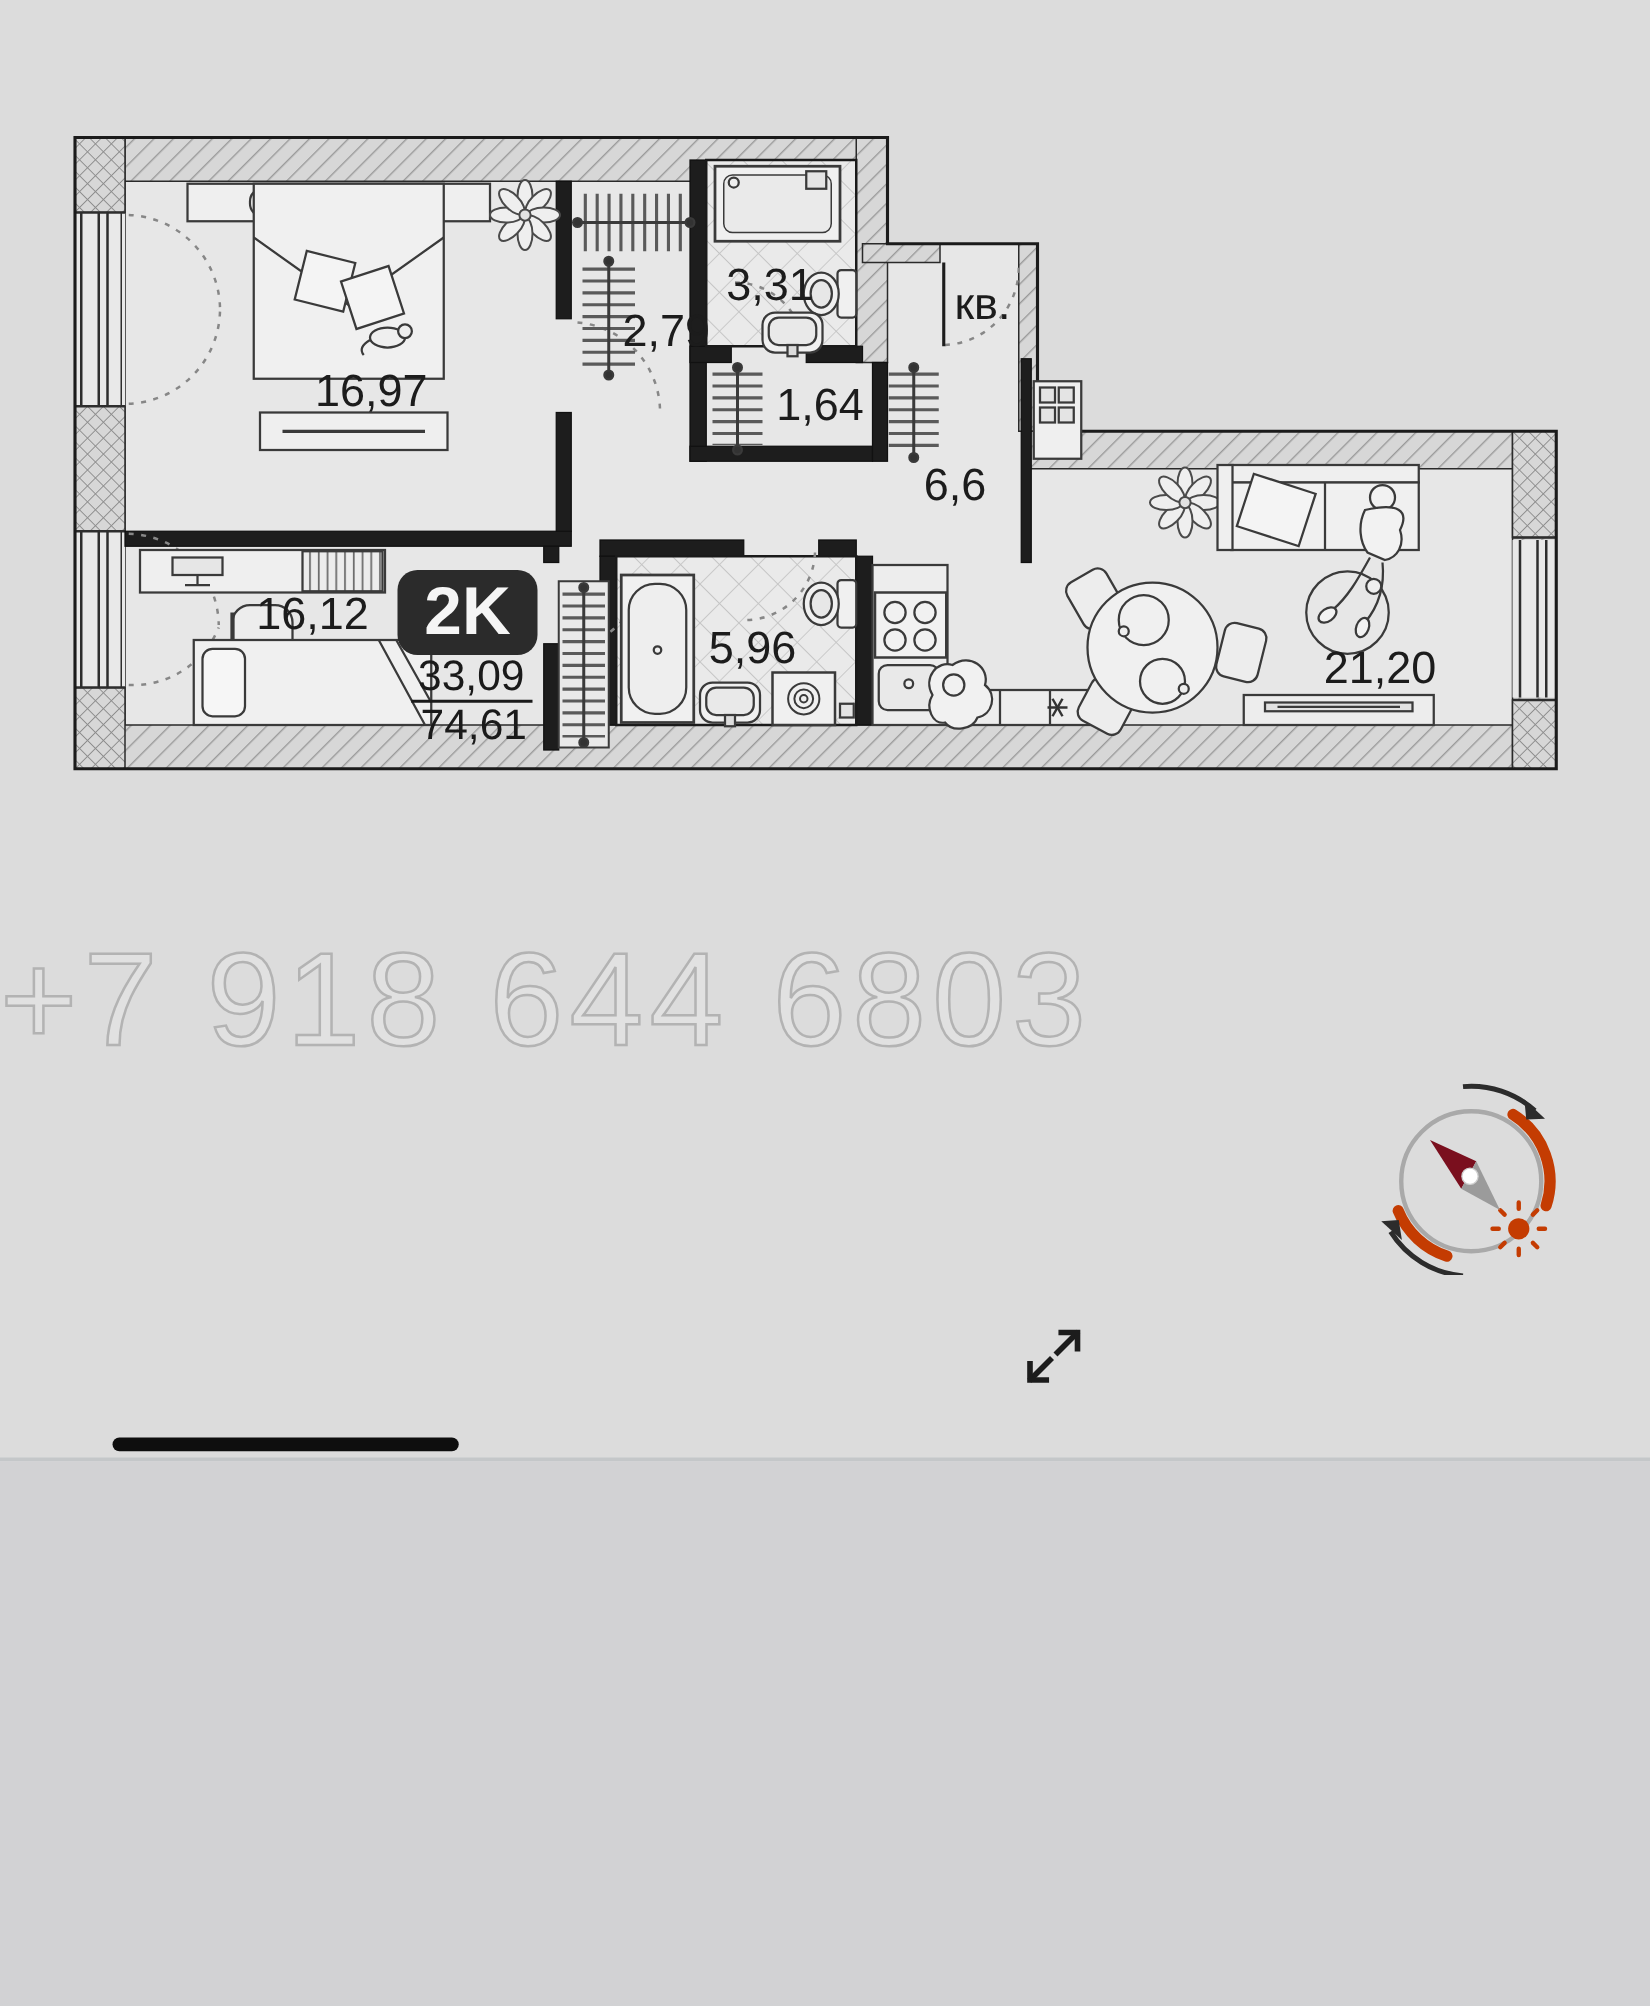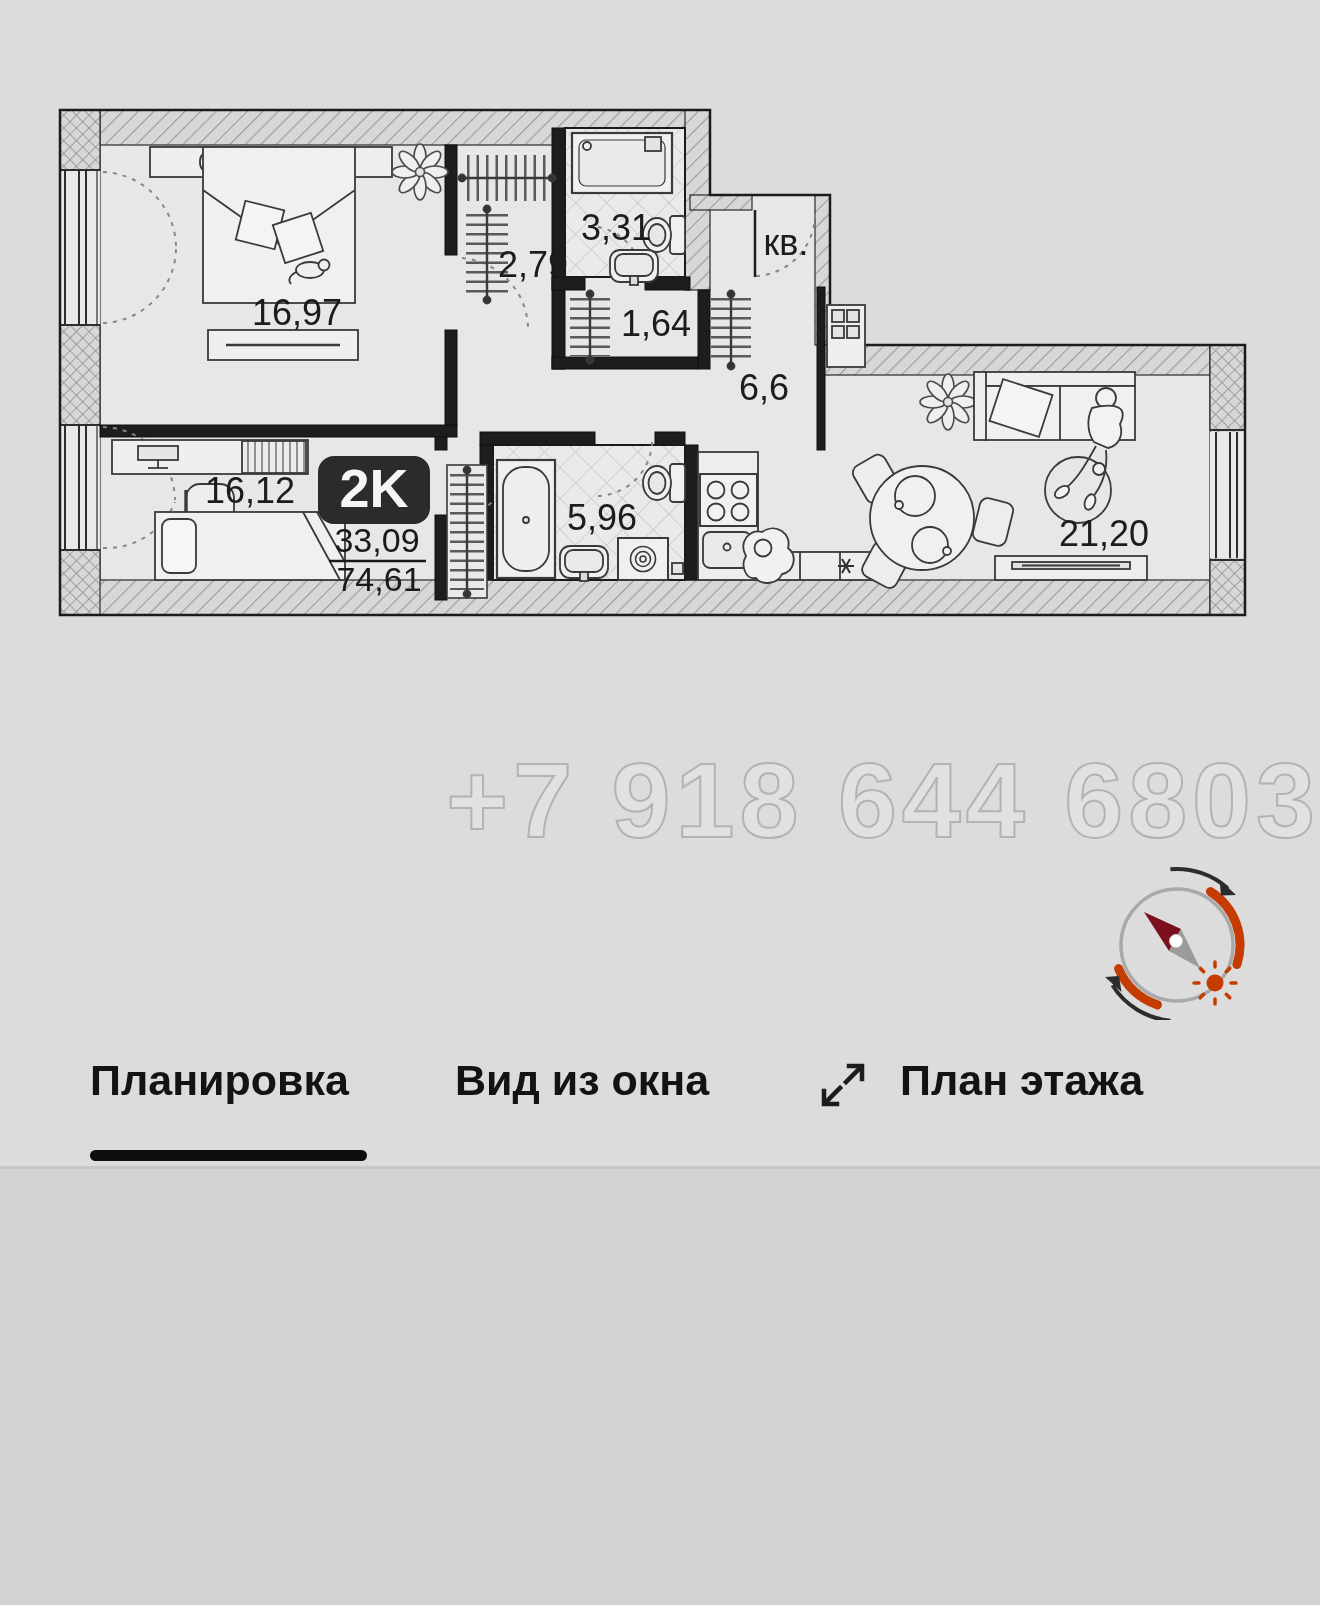--- a/index.html
+++ b/index.html
@@ -1,20 +1,20 @@
 <!DOCTYPE html>
 <html><head>
 <meta charset="utf-8">
 <style>
   html,body{margin:0;padding:0;}
   body{font-family:"Liberation Sans",sans-serif;background:#bfbfbf;}
   .screen{position:relative;width:1320px;height:1605px;background:#dcdcdc;overflow:hidden;margin:0 auto;}
   .plan-wrap{position:absolute;left:55px;top:105px;width:1195px;height:515px;}
-  .watermark{position:absolute;left:0;right:0;top:740px;text-align:right;
-    font-size:106px;font-weight:700;letter-spacing:5px;color:#e1e1e1;
+  .watermark{position:absolute;left:0;right:0;top:740px;text-align:left;
+    font-size:106px;font-weight:400;letter-spacing:5px;color:#e1e1e1;
     -webkit-text-stroke:2px #b3b3b3;white-space:nowrap;user-select:none;}
   .compass{position:absolute;left:1088px;top:850px;width:160px;height:170px;}
   .tabs{position:absolute;left:0;top:1056px;width:1320px;height:60px;}
   .tab{position:absolute;top:0;font-size:43px;font-weight:700;color:#131313;white-space:nowrap;}
   .tab-underline{position:absolute;left:90px;top:1150px;width:277px;height:11px;border-radius:6px;background:#0e0e0e;}
   .expand-btn{position:absolute;left:816px;top:1058px;width:54px;height:54px;}
   .tabs-divider{position:absolute;left:0;top:1166px;width:1320px;height:3px;background:#c4c7c9;}
   .lower-section{position:absolute;left:0;top:1169px;width:1320px;height:436px;background:#d2d2d4;}
   svg text{font-family:"Liberation Sans",sans-serif;}
   .room-label{font-size:36px;fill:#1c1c1c;font-weight:400;}
@@ -352,25 +352,20 @@
       <path d="M82.4 170.7 A76 76 0 0 1 24.5 135.3"></path>
       <polygon points="17,127 33.5,142 31,126" fill="#2c2c2c" stroke="none"></polygon>
     </g>
     <g>
       <polygon points="56,62 93,79 81,101" fill="#7a0f1e"></polygon>
       <polygon points="93,79 81,101 112,118" fill="#9b9b9b"></polygon>
       <circle cx="88" cy="91" r="6.5" fill="#ffffff" stroke="#cfcfcf" stroke-width="1"></circle>
     </g>
   </svg>
 
-  <div class="tabs">
-    <div class="tab" style="left:90px">Планировка</div>
-    <div class="tab" style="left:455px">Вид из окна</div>
-    <div class="tab" style="left:900px">План этажа</div>
-  </div>
   <svg class="expand-btn" viewBox="0 0 54 54">
     <g stroke="#1c1c1c" stroke-width="4.5" fill="none" stroke-linecap="square">
       <line x1="30" y1="24" x2="45" y2="9"></line>
       <polyline points="33,8 46,8 46,21"></polyline>
       <line x1="24" y1="30" x2="9" y2="45"></line>
       <polyline points="8,33 8,46 21,46"></polyline>
     </g>
   </svg>
   <div class="tab-underline"></div>
   <div class="tabs-divider"></div>

